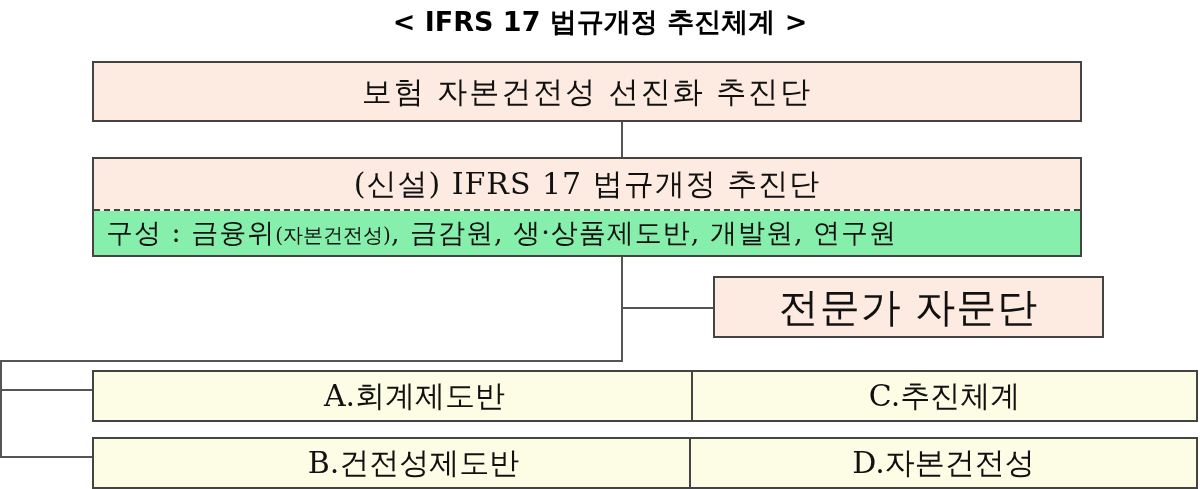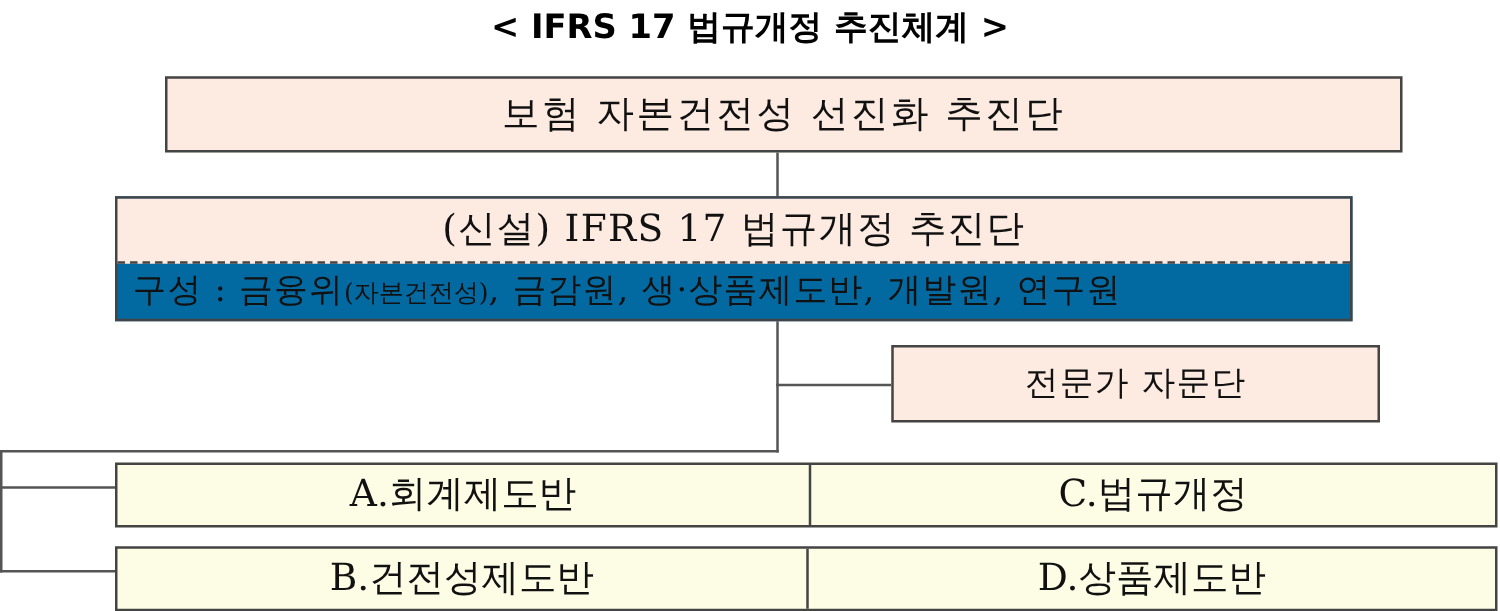--- a/index.html
+++ b/index.html
@@ -8,27 +8,27 @@
     position:absolute; left:0; top:0; width:1200px; height:48px;
     text-align:center; font-family:"DejaVu Sans", sans-serif; font-weight:bold;
     font-size:27px; line-height:44px; color:#000;
   }
   .box {
     position:absolute; box-sizing:border-box; border:2px solid #444;
     font-family:"DejaVu Serif", serif; color:#111; text-align:center;
   }
   .pink { background:#fdebe2; }
   .line { position:absolute; background:#555; }
-  .top-box { left:92px; top:61px; width:990px; height:61px; font-size:30px; line-height:57px; letter-spacing:2px;margin-left:40px; }
-  .mid-box { left:92px; top:157px; width:990px; height:100px; background:#0369a1; }
+  .top-box { left:92px; top:61px; width:990px; height:61px; font-size:30px; line-height:57px; letter-spacing:2px; }
+  .mid-box { left:92px; top:157px; width:990px; height:100px; background:#86efac; }
   .mid-head { position:absolute; left:0; top:0; right:0; height:50px; background:#fdebe2; font-size:30px; line-height:50px; border-bottom:2px dashed #444; letter-spacing:1px; }
   .mid-body { position:absolute; left:12px; top:52px; right:0; height:44px; font-size:27px; line-height:44px; text-align:left; letter-spacing:1px; }
   .mid-body .small { font-size:20px; letter-spacing:0; }
-  .expert-box { left:713px; top:276px; width:391px; height:62px; font-size:27px; line-height:58px; letter-spacing:1px; }
-  .row { position:absolute; left:92px; width:1106px; height:52px; box-sizing:border-box; border:2px solid #444; background:#fdfde6; display:flex; }
+  .expert-box { left:713px; top:276px; width:391px; height:62px; font-size:40px; line-height:58px; letter-spacing:1px; }
+  .row { position:absolute; left:92px; width:1106px; height:52px; box-sizing:border-box; border:2px solid #444; background:#fdfde6; display:flex;padding-left:44px; }
   .cell { box-sizing:border-box; font-family:"DejaVu Serif", serif; font-size:30px; line-height:48px; text-align:center; color:#111; }
   .cell.left { width:555px; border-right:2px solid #444; }
   .cell.right { flex:1; }
   .row-a { top:370px; }
   .row-b { top:437px; }
   .row-b .cell.left { width:553px; }
 </style>
 </head>
 <body>
 
@@ -48,19 +48,19 @@
 
 <div class="box pink expert-box">전문가 자문단</div>
 
 <div class="line" style="left:0px; top:360px; width:623px; height:2px;"></div>
 <div class="line" style="left:0px; top:360px; width:2px; height:98px;"></div>
 <div class="line" style="left:0px; top:389px; width:92px; height:2px;"></div>
 <div class="line" style="left:0px; top:456px; width:92px; height:2px;"></div>
 
 <div class="row row-a">
   <div class="cell left">A.회계제도반</div>
-  <div class="cell right">C.법규개정</div>
+  <div class="cell right">C.추진체계</div>
 </div>
 
 <div class="row row-b">
   <div class="cell left">B.건전성제도반</div>
-  <div class="cell right">D.상품제도반</div>
+  <div class="cell right">D.자본건전성</div>
 </div>
 
 </body></html>

